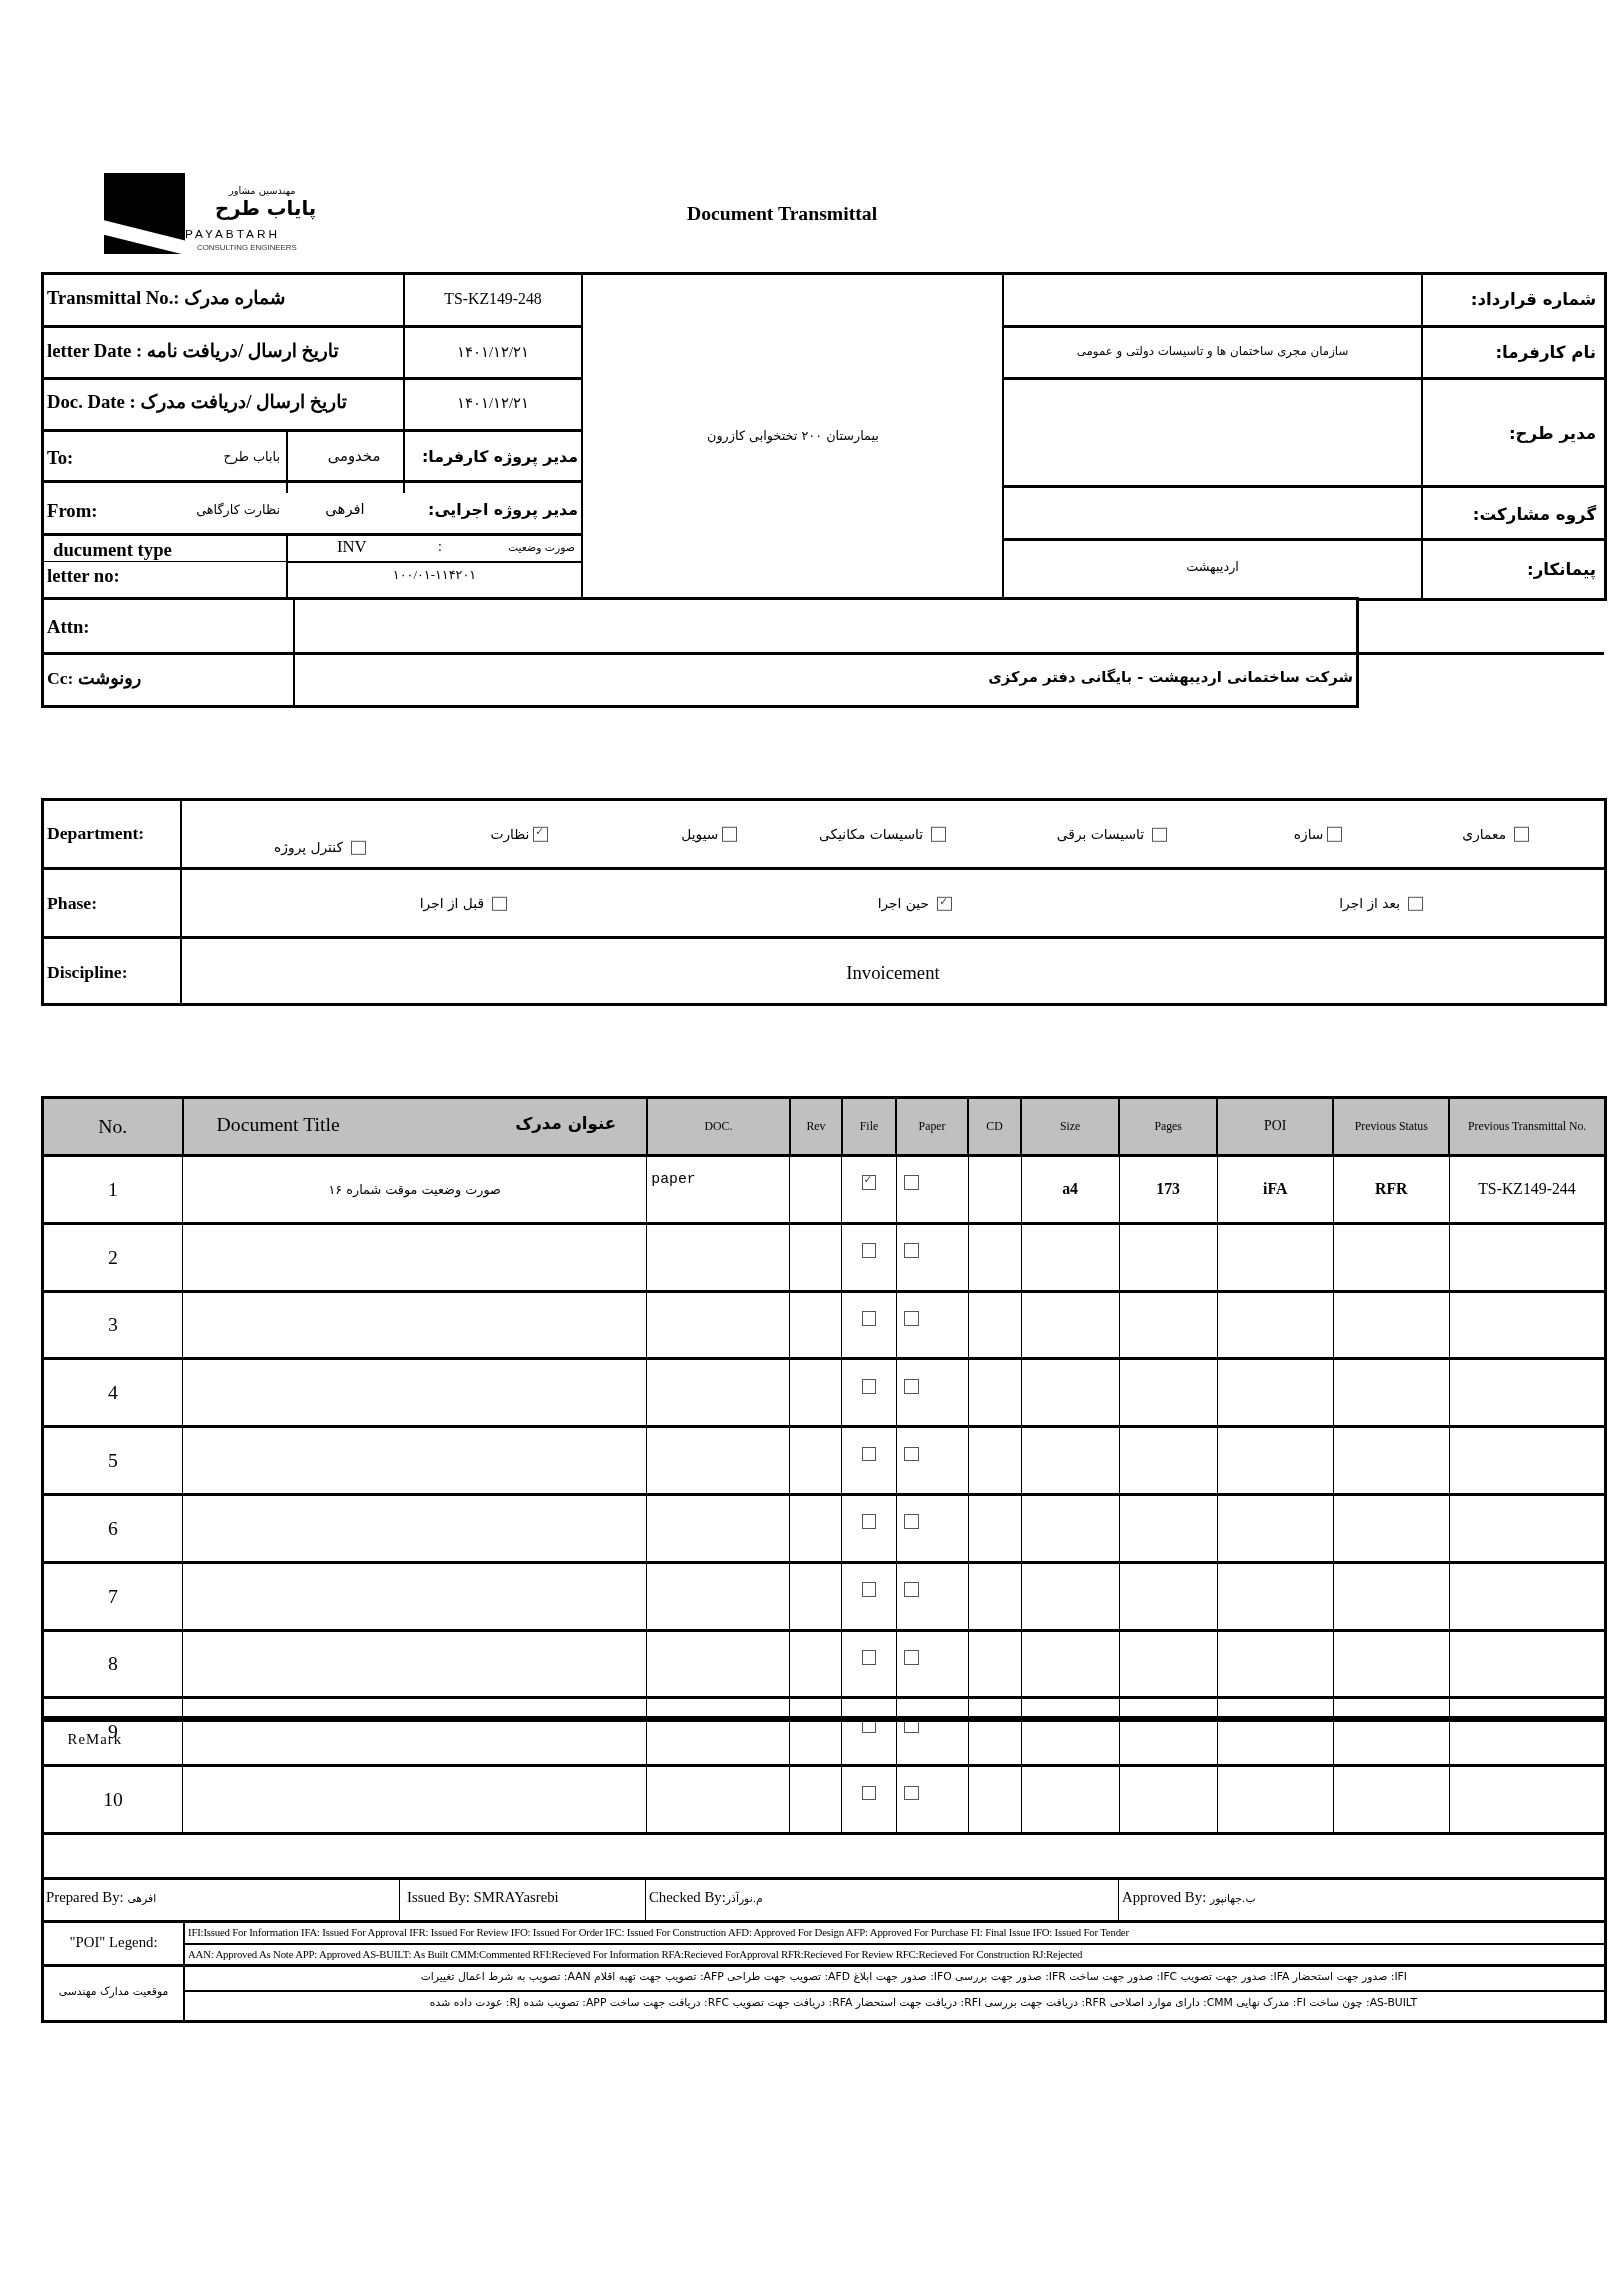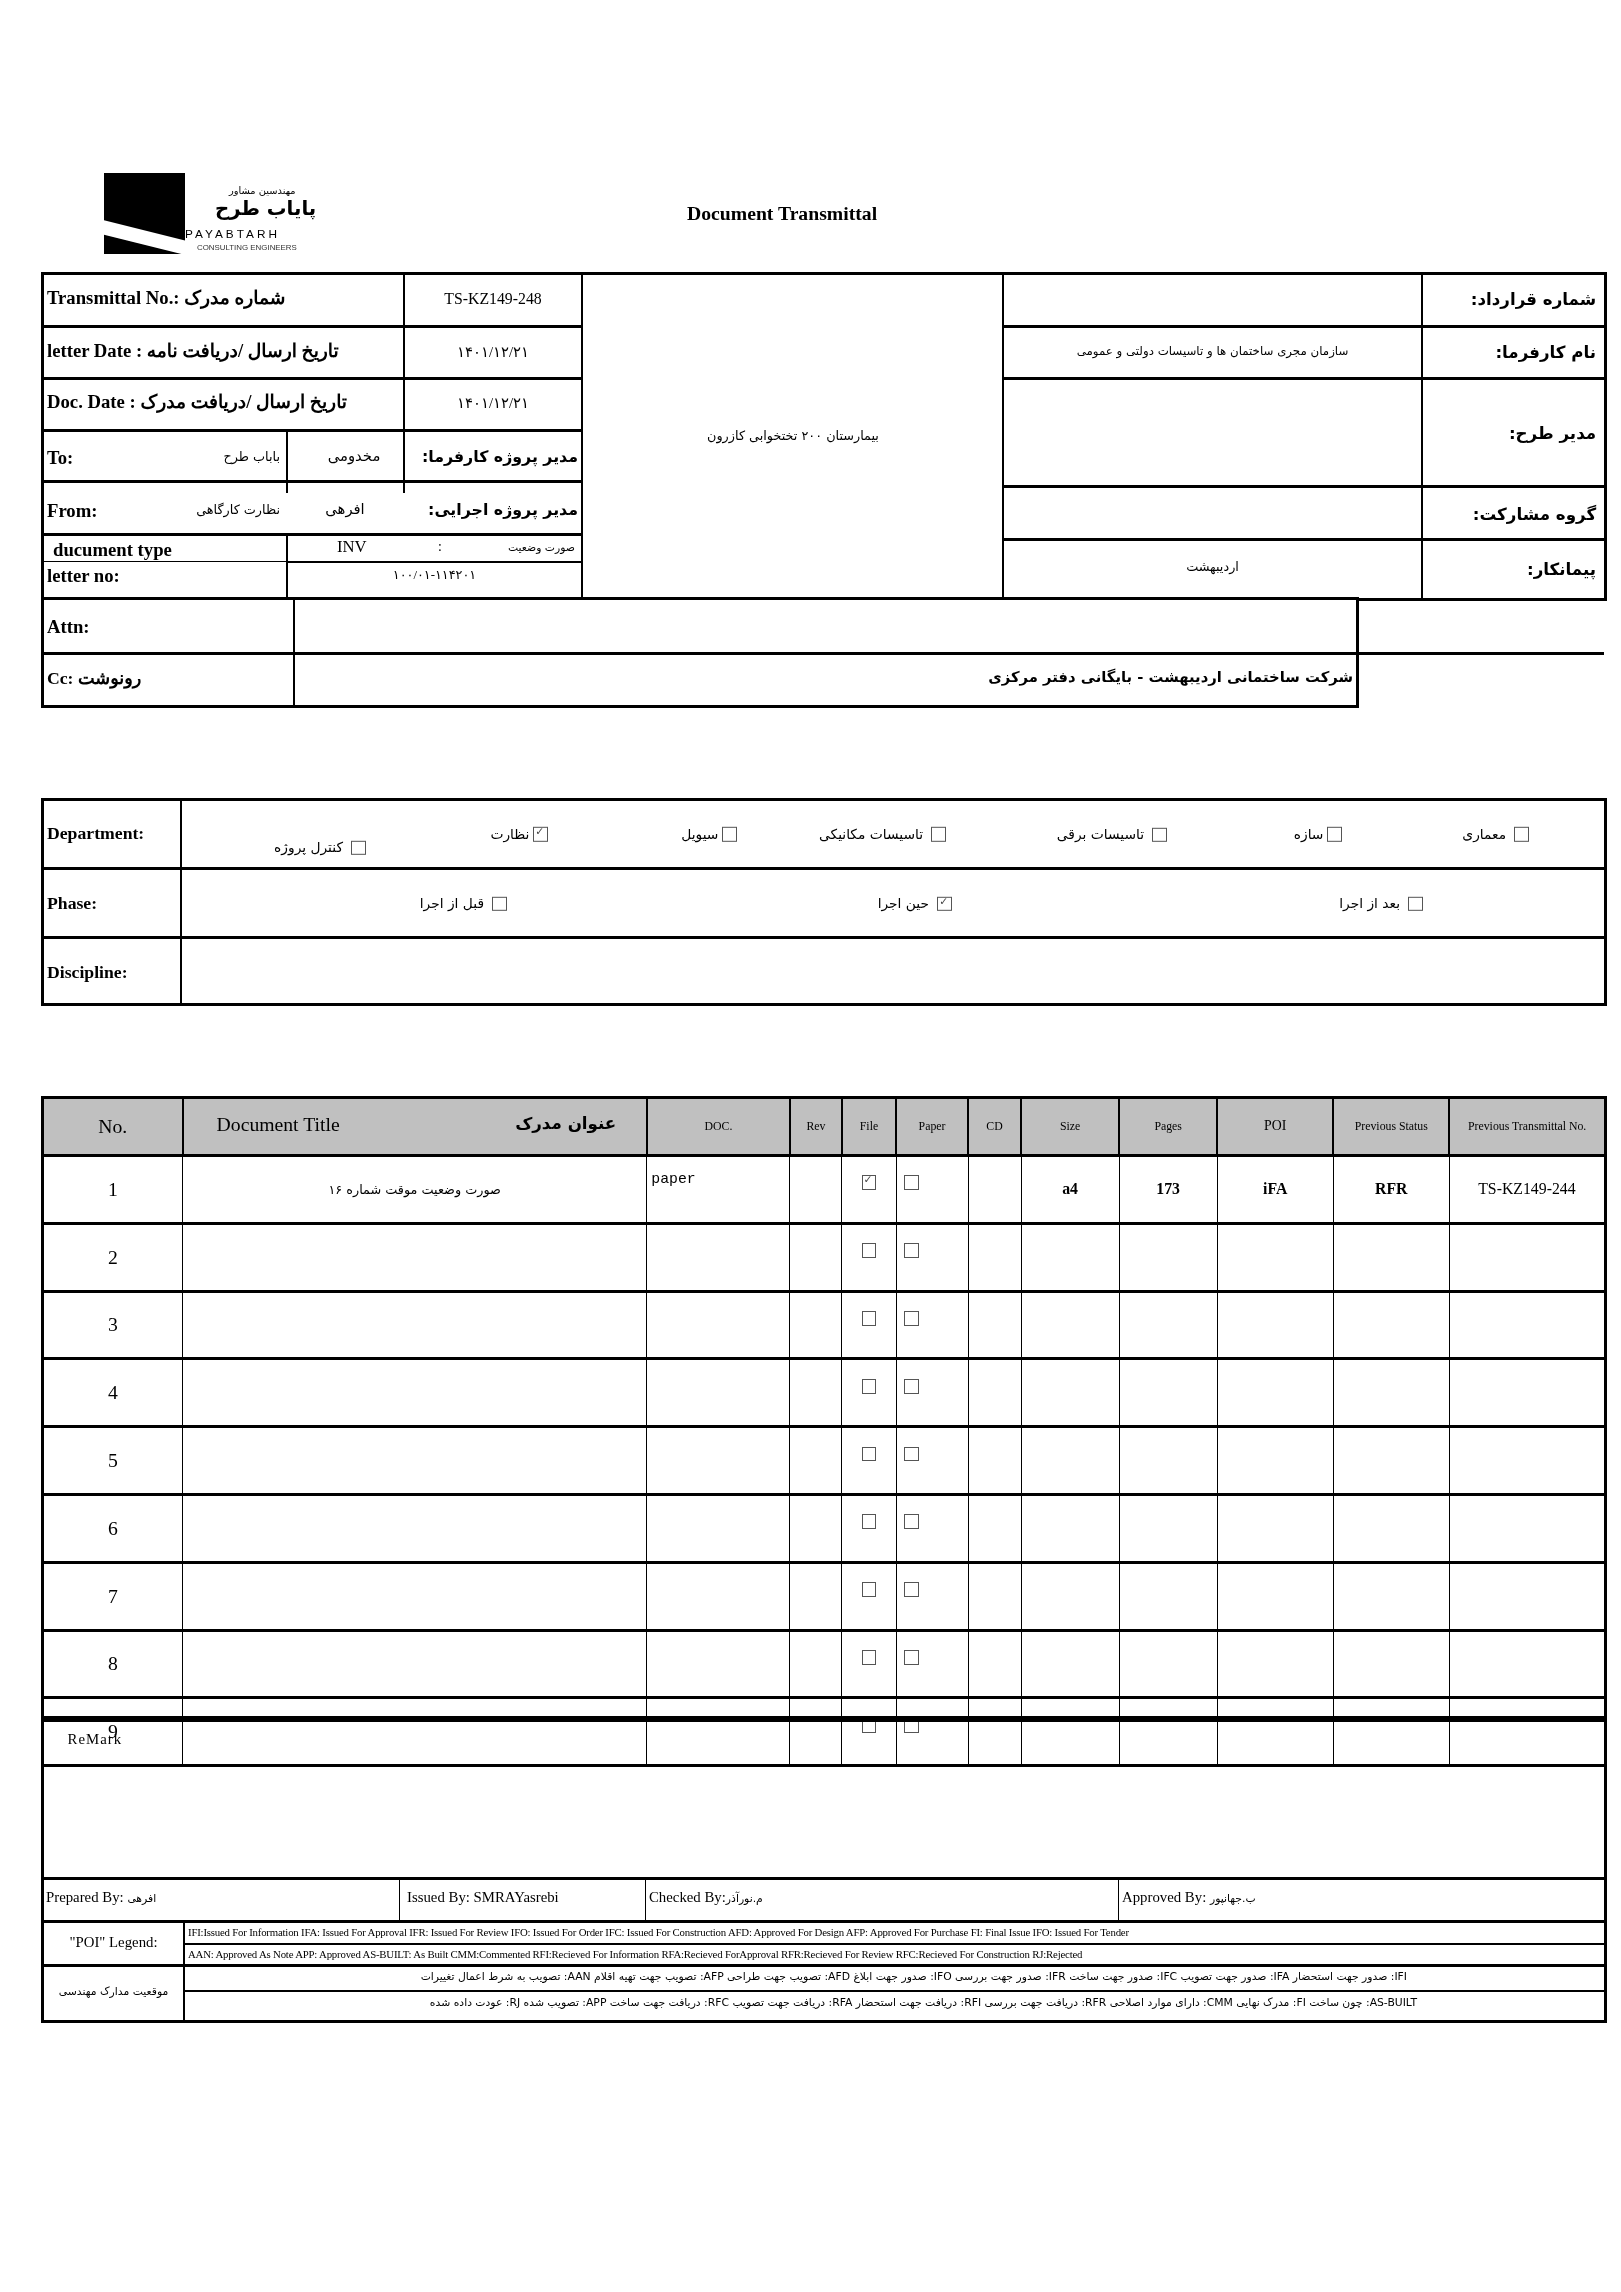--- a/index.html
+++ b/index.html
@@ -133,20 +133,21 @@
   <div class="opt" style="right:433px;top:33px;"><span class="chk"></span> <span>تاسیسات برقی</span></div>
   <div class="opt" style="right:654px;top:32.5px;"><span class="chk"></span> <span>تاسیسات مکانیکی</span></div>
   <div class="opt" style="right:863px;top:32.5px;"><span class="chk"></span><span>سیویل</span></div>
   <div class="opt" style="right:1052px;top:32.5px;"><span class="chk on"></span><span>نظارت</span></div>
   <div class="opt" style="right:1234px;top:46px;"><span class="chk"></span> <span>کنترل پروژه</span></div>
 
   <div class="opt" style="right:177px;top:102px;"><span class="chk"></span> <span>بعد از اجرا</span></div>
   <div class="opt" style="right:648px;top:102px;"><span class="chk on"></span> <span>حین اجرا</span></div>
   <div class="opt" style="right:1093px;top:102px;"><span class="chk"></span> <span>قبل از اجرا</span></div>
 
+  <div class="abs c" style="left:138px;top:161px;width:1422px;font-size:18.7px;">Invoicement</div>
 </div>
 
 <table id="main">
   <colgroup>
     <col style="width:140px">
       <col style="width:464px">
       <col style="width:143px">
       <col style="width:52px">
     <col style="width:54px">
       <col style="width:72px">
@@ -305,20 +306,34 @@
     <td class="c" style="vertical-align:top;padding-top:13.8px;"><span class="chk"></span></td>
     <td class="l" style="vertical-align:top;padding-top:13.8px;"><span class="chk"></span></td>
     <td></td>
     <td class="bold16"></td>
     <td class="bold16"></td>
     <td class="bold16"></td>
     <td class="bold16"></td>
     <td class="c" style="font-size:15.8px;"></td>
   </tr>
 
+  <tr class="row">
+    <td class="no">10</td>
+    <td class="fa c" style="font-size:12.8px;"></td>
+    <td class="l" style="font-size:14.8px;font-family:'Liberation Mono',monospace;vertical-align:top;padding-top:13.8px;"></td>
+    <td></td>
+    <td class="c" style="vertical-align:top;padding-top:13.8px;"><span class="chk"></span></td>
+    <td class="l" style="vertical-align:top;padding-top:13.8px;"><span class="chk"></span></td>
+    <td></td>
+    <td class="bold16"></td>
+    <td class="bold16"></td>
+    <td class="bold16"></td>
+    <td class="bold16"></td>
+    <td class="c" style="font-size:15.8px;"></td>
+  </tr>
 </tbody>
 </table>
 
 <div class="abs" style="left:41px;top:1716px;width:1566px;height:307px;border:3px solid #000;box-sizing:border-box;">
   <div class="abs" style="left:0;top:0;width:1560px;height:3px;background:#000"></div>
   <div class="abs" style="left:23.6px;top:11.8px;font-size:14.8px;letter-spacing:1px;">ReMark</div>
   <div class="abs" style="left:23.6px;top:33px;width:1517px;height:108px;font-size:13.8px;"></div>
 
   <div class="abs" style="left:0;top:158px;width:1560px;height:3px;background:#000"></div>
 

